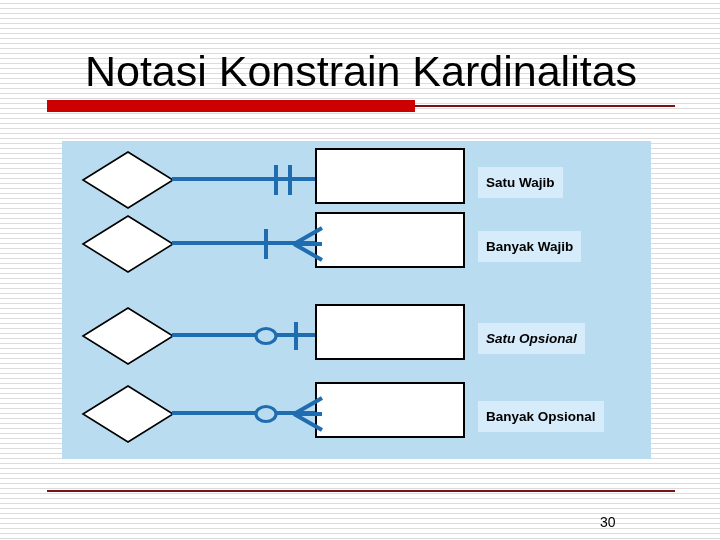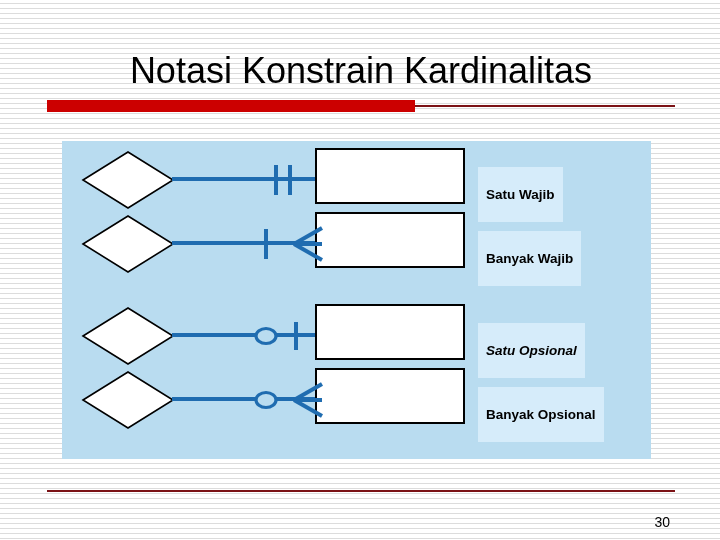--- a/index.html
+++ b/index.html
@@ -33,21 +33,21 @@
 
   
   #title {
     position: absolute;
     left: 46px;
     top: 48px;
     width: 630px;
     height: 46px;
     line-height: 46px;
     text-align: center;
-    font-size: 36px;
+    font-size: 43px;
     font-weight: normal;
     color: #000000;
     white-space: nowrap;
     letter-spacing: 0px;
   }
 
   
   #title-rule-line {
     position: absolute;
     left: 47px;
@@ -72,21 +72,20 @@
     top: 490px;
     width: 628px;
     height: 2px;
     background-color: #7b1216;
   }
   #page-number {
     position: absolute;
     left: 600px;
     top: 514px;
     width: 70px;
-    text-align: right;
     font-size: 14px;
     color: #000000;
   }
 
   
   #diagram-panel {
     position: absolute;
     left: 62px;
     top: 141px;
     width: 589px;
@@ -153,21 +152,21 @@
   }
   .crowsfoot svg { display: block; }
 
   
   .row-label {
     position: absolute;
     top: 26px;
     left: 416px;
     height: 23px;
     line-height: 23px;
-    padding: 16px 8px;
+    padding: 4px 8px;
     background-color: #d6ecfa;
     font-size: 13.5px;
     font-weight: bold;
     color: #000000;
     white-space: nowrap;
   }
 </style>
 </head>
 <body>
 
@@ -230,21 +229,21 @@
       <div class="entity-box"></div>
       <div class="notation">
         <svg width="66" height="42" viewBox="0 0 66 42">
           <ellipse cx="14" cy="21" rx="10" ry="7.5" fill="#b9dcf0" stroke="#1f6cb0" stroke-width="3.2"></ellipse>
           <line x1="44" y1="7" x2="44" y2="35" stroke="#1f6cb0" stroke-width="4"></line>
         </svg>
       </div>
       <div class="row-label">Satu Opsional</div>
     </div>
 
-    <div class="er-row" style="top:220px;">
+    <div class="er-row" style="top:234px;">
       <div class="diamond">
         <svg width="94" height="60" viewBox="0 0 94 60">
           <polygon points="2,30 47,2 92,30 47,58" fill="#ffffff" stroke="#000000" stroke-width="1.6"></polygon>
         </svg>
       </div>
       <div class="connector"></div>
       <div class="entity-box"></div>
       <div class="notation">
         <svg width="66" height="42" viewBox="0 0 66 42">
           <ellipse cx="14" cy="21" rx="10" ry="7.5" fill="#b9dcf0" stroke="#1f6cb0" stroke-width="3.2"></ellipse>

